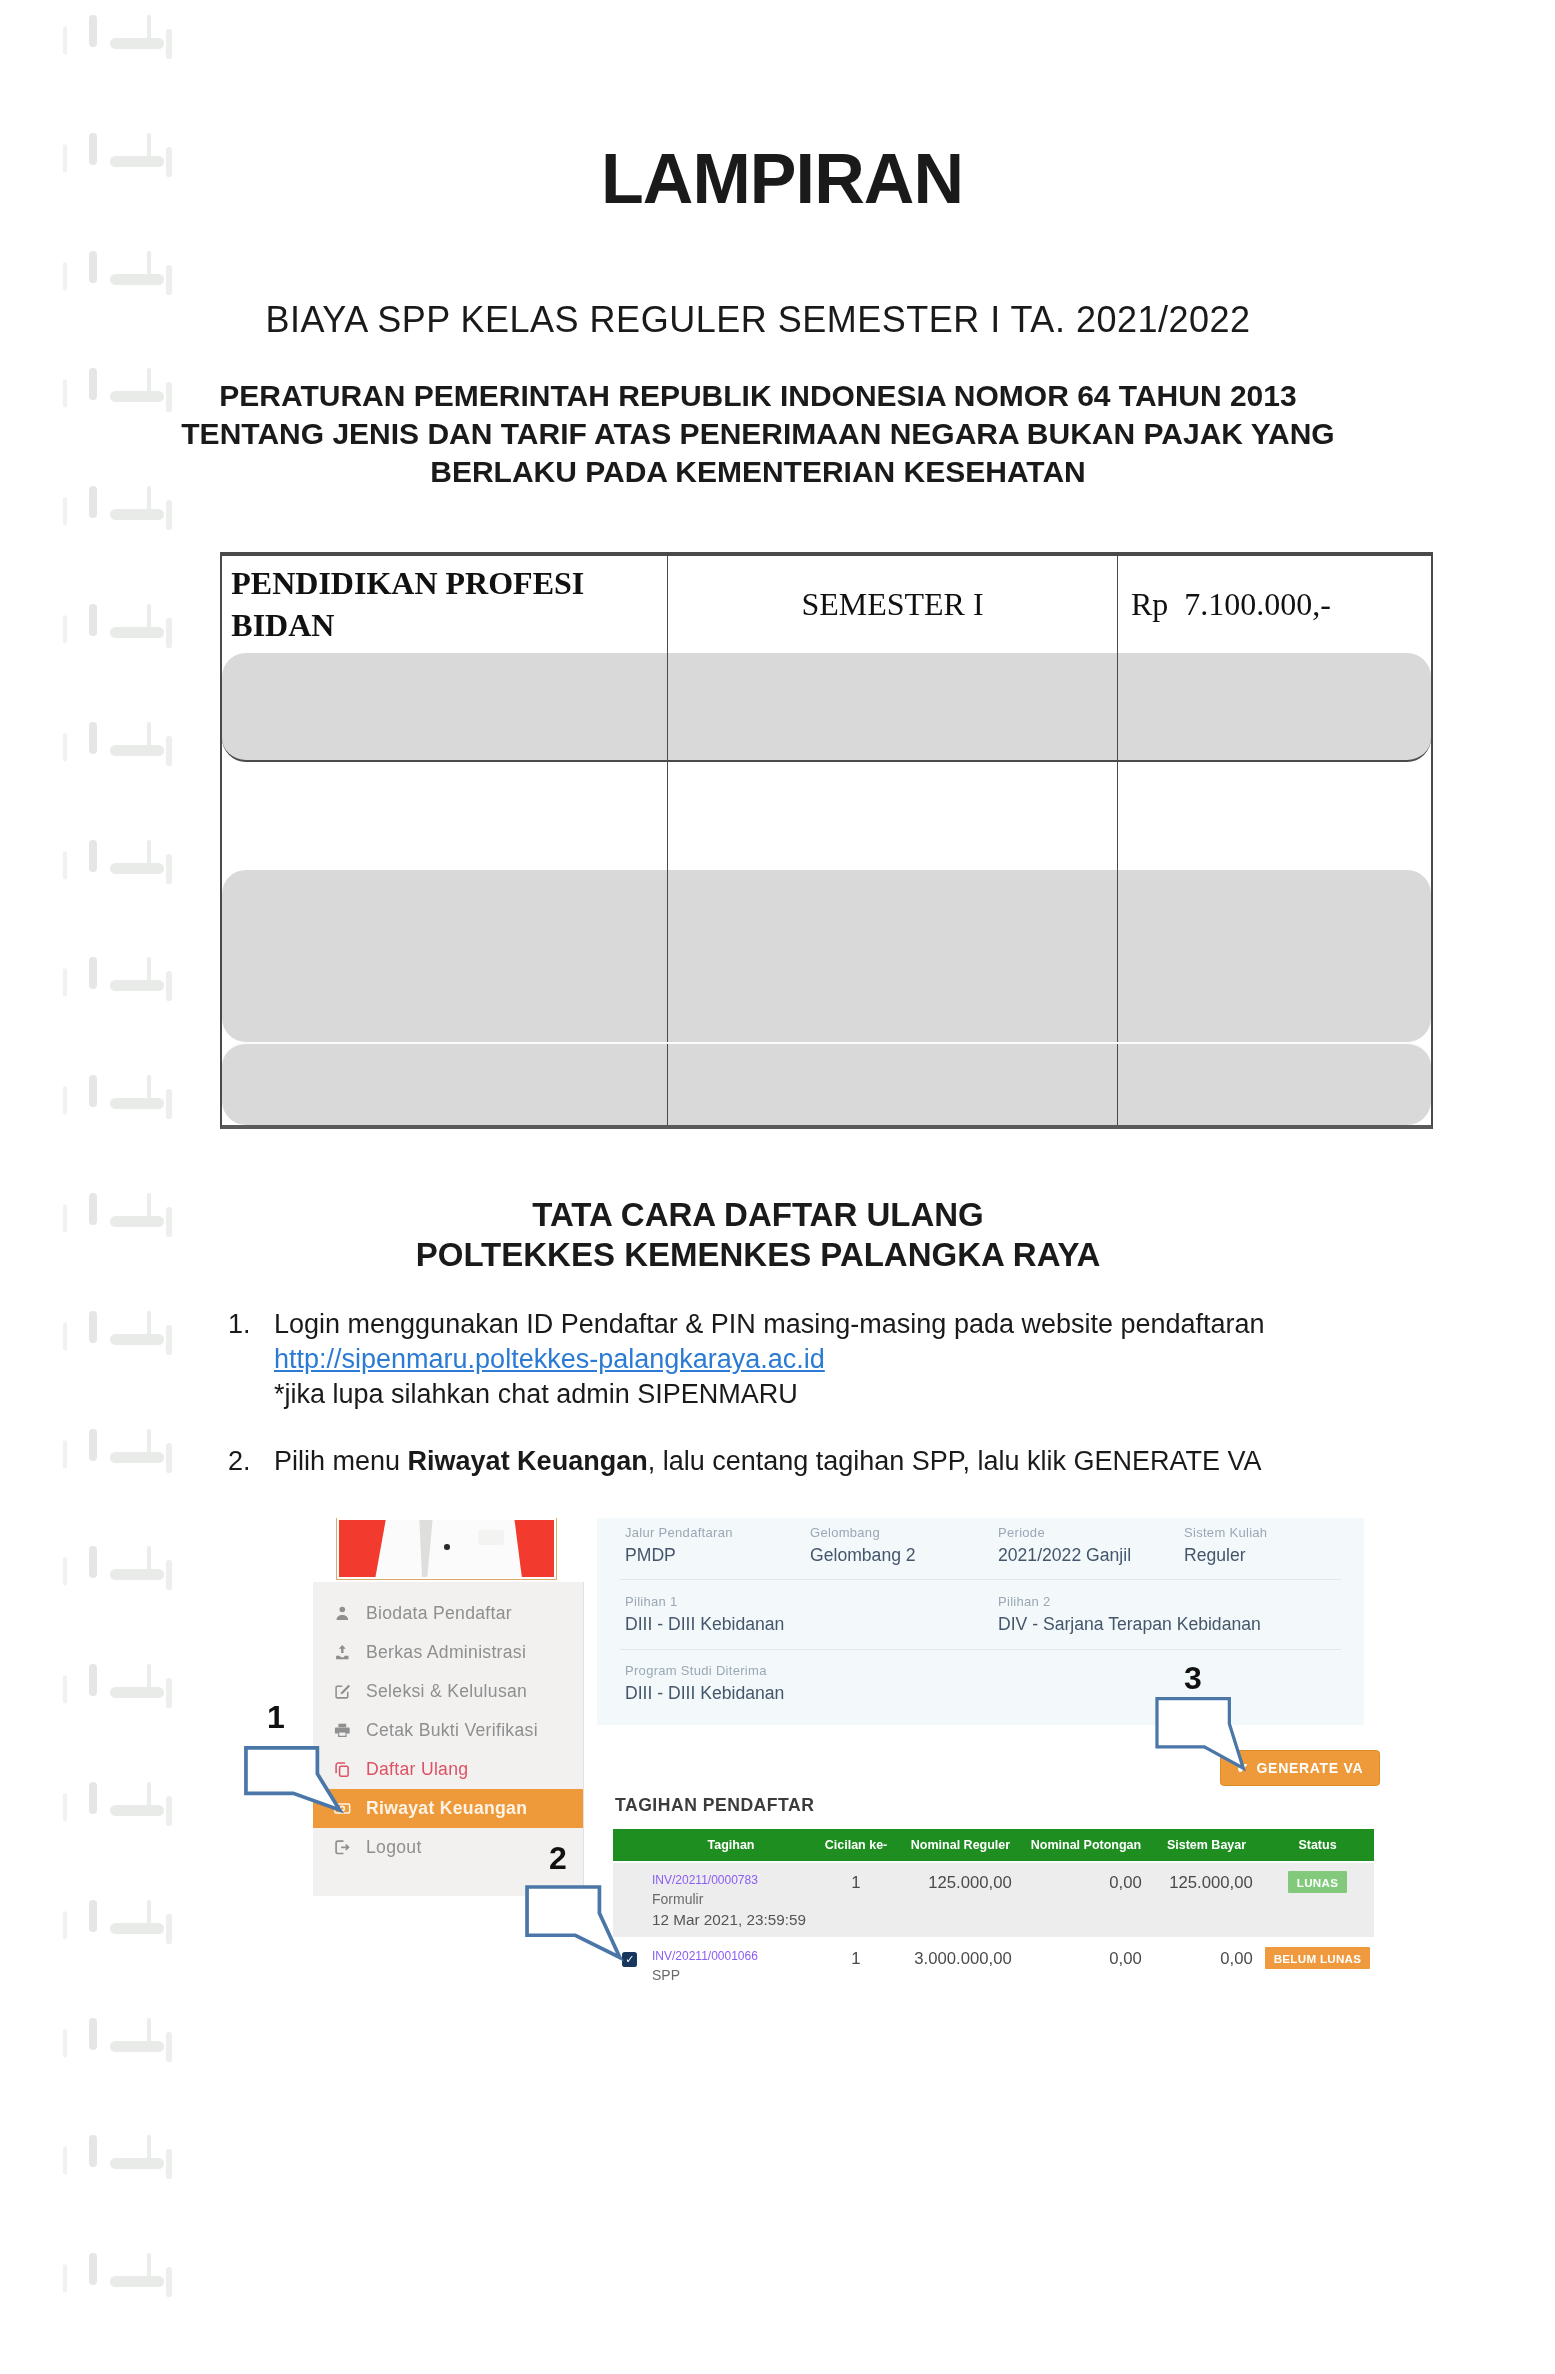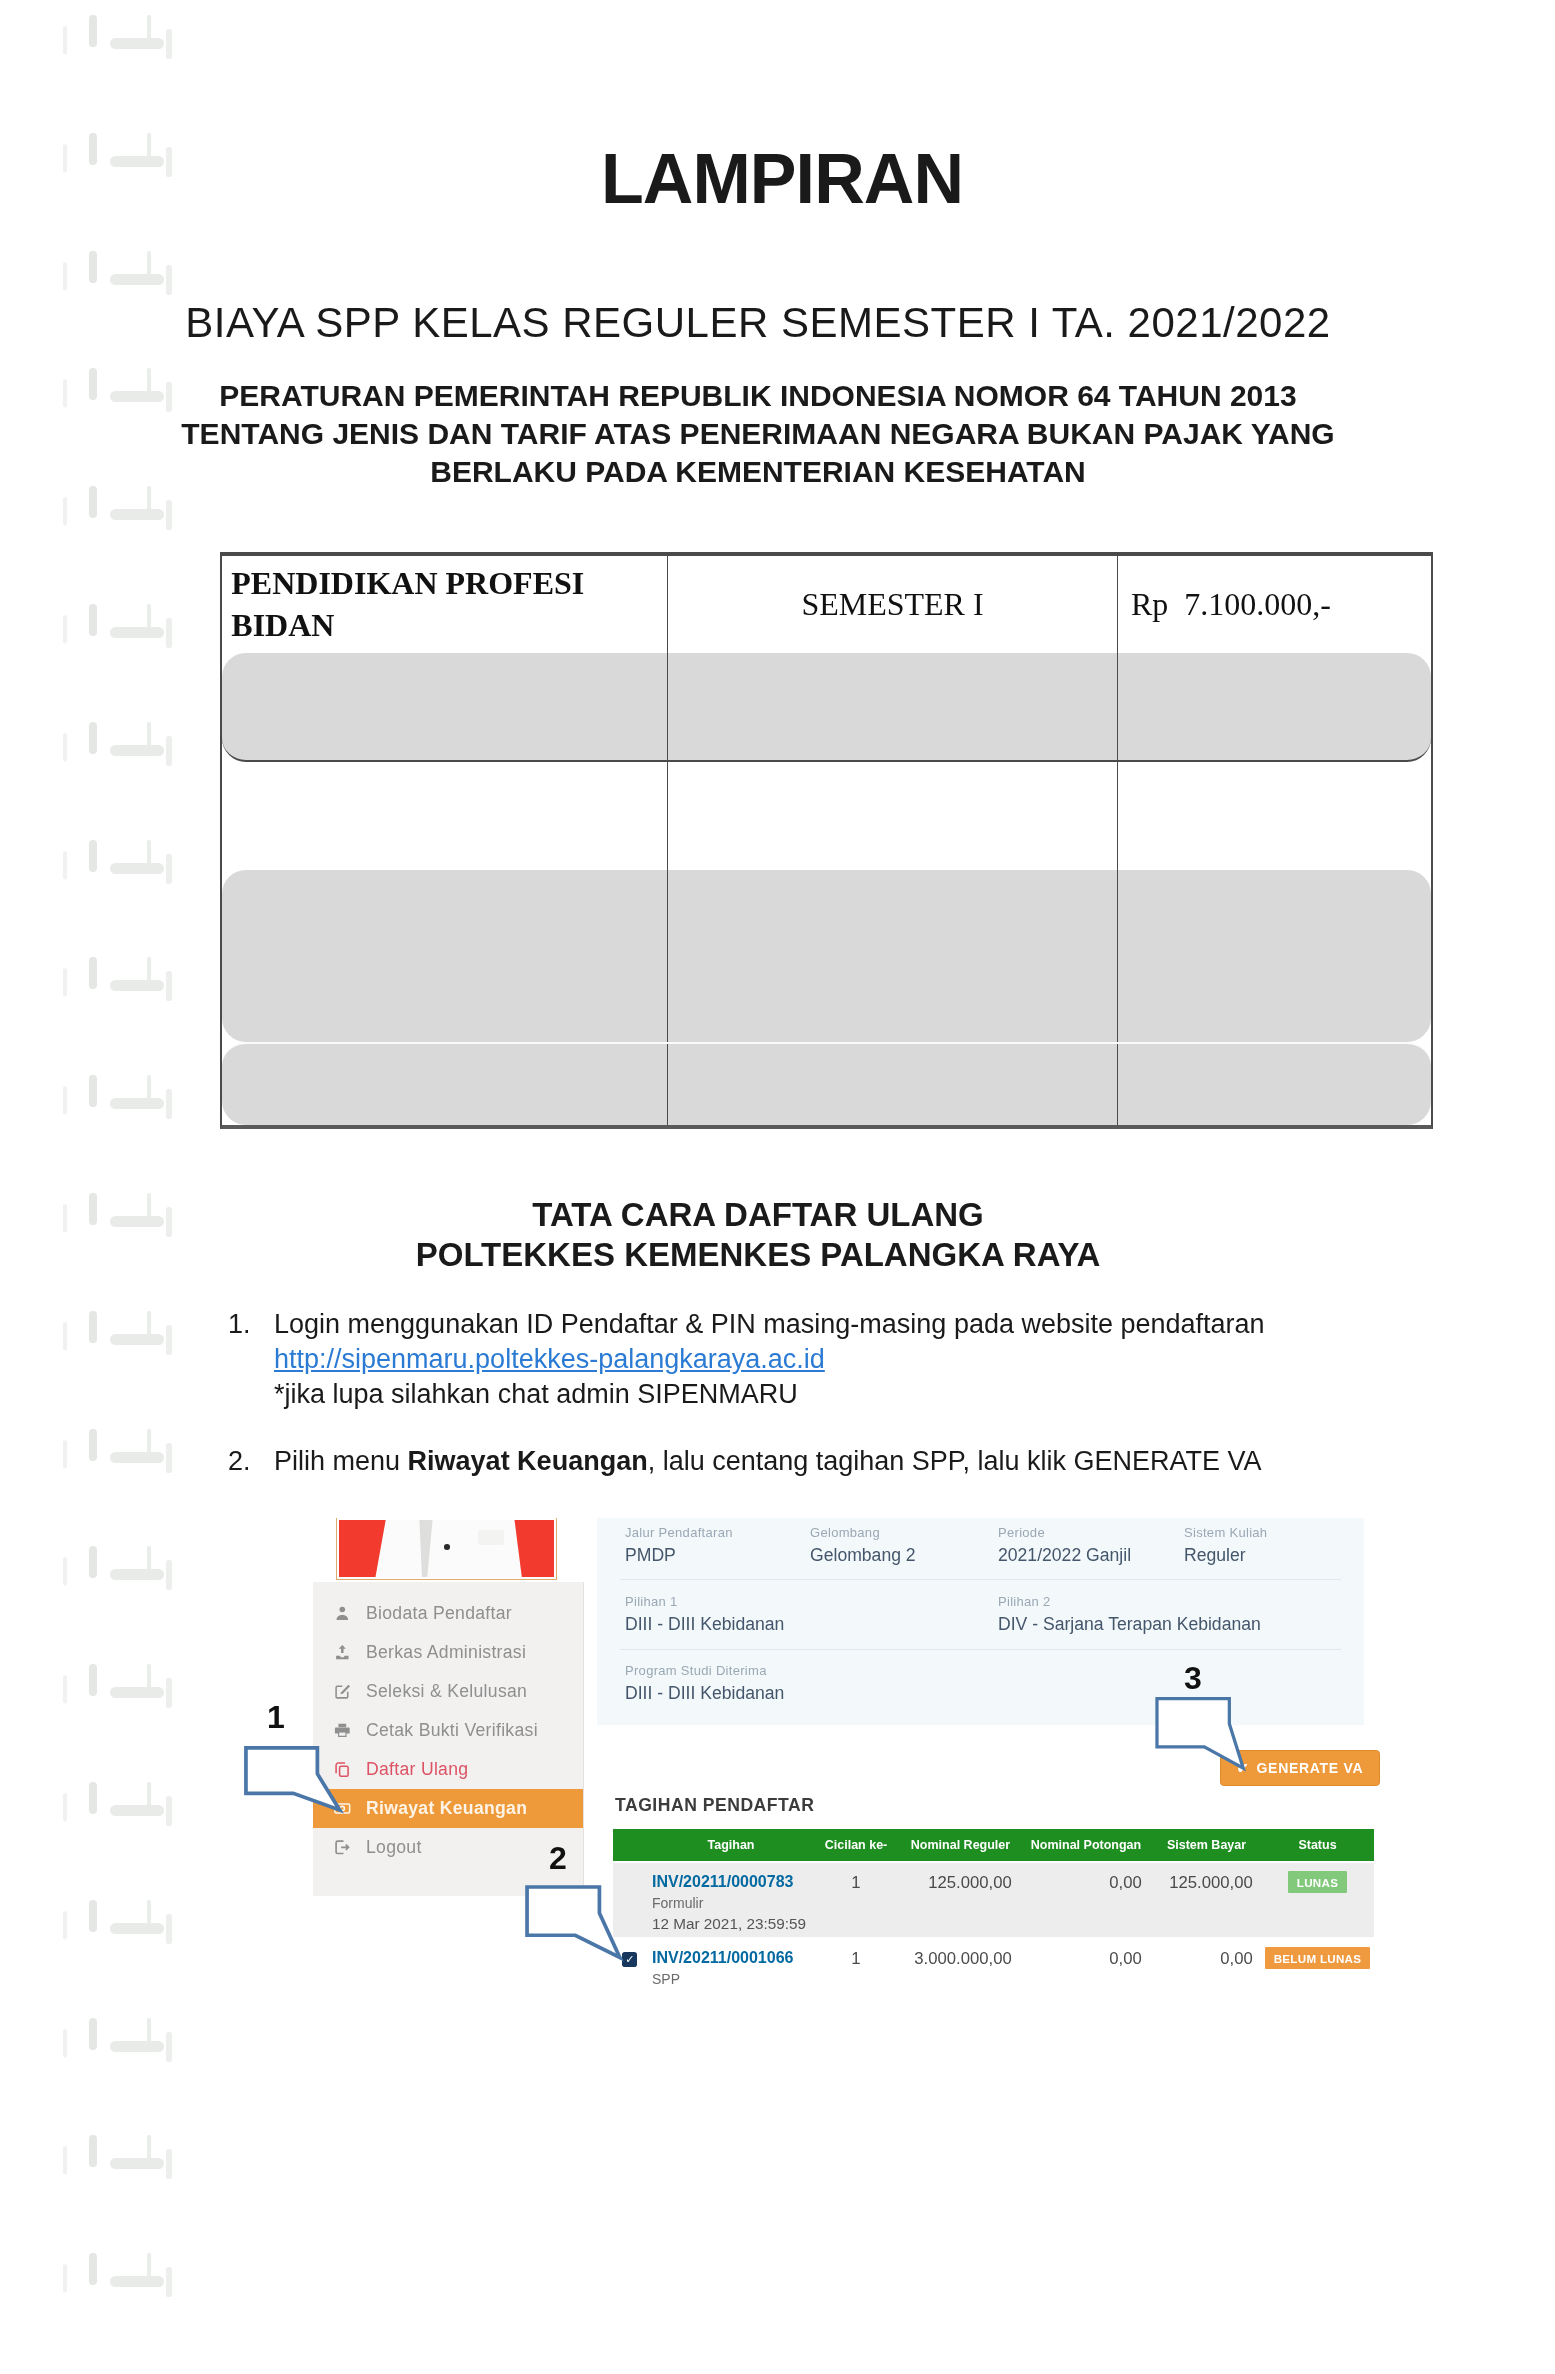--- a/index.html
+++ b/index.html
@@ -9,21 +9,21 @@
   
   .edge-strip{position:absolute;left:54px;top:0;width:121px;height:2375px;overflow:hidden;}
   .mark-cluster{position:absolute;left:0;width:113px;height:45px;}
   .mark-cluster::before{content:"";position:absolute;left:35px;top:1.9px;width:8.3px;height:32px;background:#e4e7e4;border-radius:3.7px;
     box-shadow:56px -1.9px 0 -1.9px #eaeeea, 76px 13px 0 -0.9px #ecefec, -28px 9.3px 0 -1.9px #f0f2f0;}
   .mark-cluster::after{content:"";position:absolute;left:56px;top:25px;width:54px;height:11px;background:#e8ebe8;border-radius:5.6px;}
 
   
   .doc-title{position:absolute;left:0;top:139px;width:100%;text-align:center;
     font-size:70px;font-weight:bold;letter-spacing:-0.9px;padding-left:48px;box-sizing:border-box;}
-  .doc-subtitle{position:absolute;left:0;top:299px;width:100%;text-align:center;font-size:42px;letter-spacing:0.5px;}
+  .doc-subtitle{position:absolute;left:0;top:299px;width:100%;text-align:center;font-size:36px;letter-spacing:0.5px;}
   .regulation{position:absolute;left:0;top:377px;width:100%;text-align:center;font-size:30px;font-weight:bold;line-height:38px;}
 
   
   .fee-table{position:absolute;left:220px;top:552px;width:1213px;box-sizing:border-box;
     border:2.8px solid #4a4a4a;border-top-width:4.6px;border-bottom:4.6px solid #5a5a5a;background:#fff;}
   .fee-row{display:flex;box-sizing:border-box;border-radius:24px;}
   .fee-cell{box-sizing:border-box;border-right:1.9px solid #4a4a4a;display:flex;align-items:center;
     font-family:"Liberation Serif", serif;font-size:32px;color:#111;}
   .fee-cell:last-child{border-right:none;}
   .fee-c1{width:446px;padding:5.6px 28px 5.6px 9.3px;font-weight:bold;line-height:1.3;}
@@ -81,21 +81,21 @@
   .bill-table{position:absolute;left:300px;top:311px;width:761px;}
   .bill-header{display:flex;height:32px;background:var(--table-header-green,#1f8e21);align-items:center;
     color:#fff;font-size:12.5px;font-weight:bold;}
   .bh{box-sizing:border-box;text-align:center;}
   .bc1{width:199px;} .bc2{width:88px;text-align:center;} .bc3{width:121px;} .bc4{width:130px;} .bc5{width:111px;} .bc6{width:111px;}
   .bill-row{display:flex;position:relative;}
   .bill-row.r1{background:#ededed;min-height:74px;margin-top:1.9px;}
   .bill-row.r2{background:#fff;min-height:59px;margin-top:1.9px;}
   .bcell{box-sizing:border-box;padding-top:10.2px;font-size:16.7px;color:#4a4a4a;}
   .cell-invoice{padding-left:39px;}
-  .inv-no{font-size:16px;font-weight:bold;color:#0369a1;}
+  .inv-no{font-size:12px;font-weight:normal;color:#8b5cf6;}
   .inv-desc{font-size:14px;color:#6a6a6a;margin-top:3.7px;}
   .inv-due{font-size:15.3px;color:#555;margin-top:4.6px;}
   .cell-center{text-align:center;}
   .cell-right{text-align:right;padding-right:9.3px;}
   .cell-status{text-align:center;padding-top:8.3px;}
   .badge{display:inline-block;padding:4.6px 8.3px;border-radius:1px;color:#fff;font-size:11.6px;font-weight:bold;letter-spacing:0.3px;}
   .badge.paid{background:var(--badge-paid-green,#82c97c);}
   .badge.unpaid{background:var(--badge-unpaid-orange,#f09a40);}
   .checkbox{position:absolute;left:9.3px;top:13px;width:15px;height:15px;background:var(--checkbox-navy,#17375e);
     border-radius:2.8px;color:#fff;font-size:11px;line-height:15px;text-align:center;}

